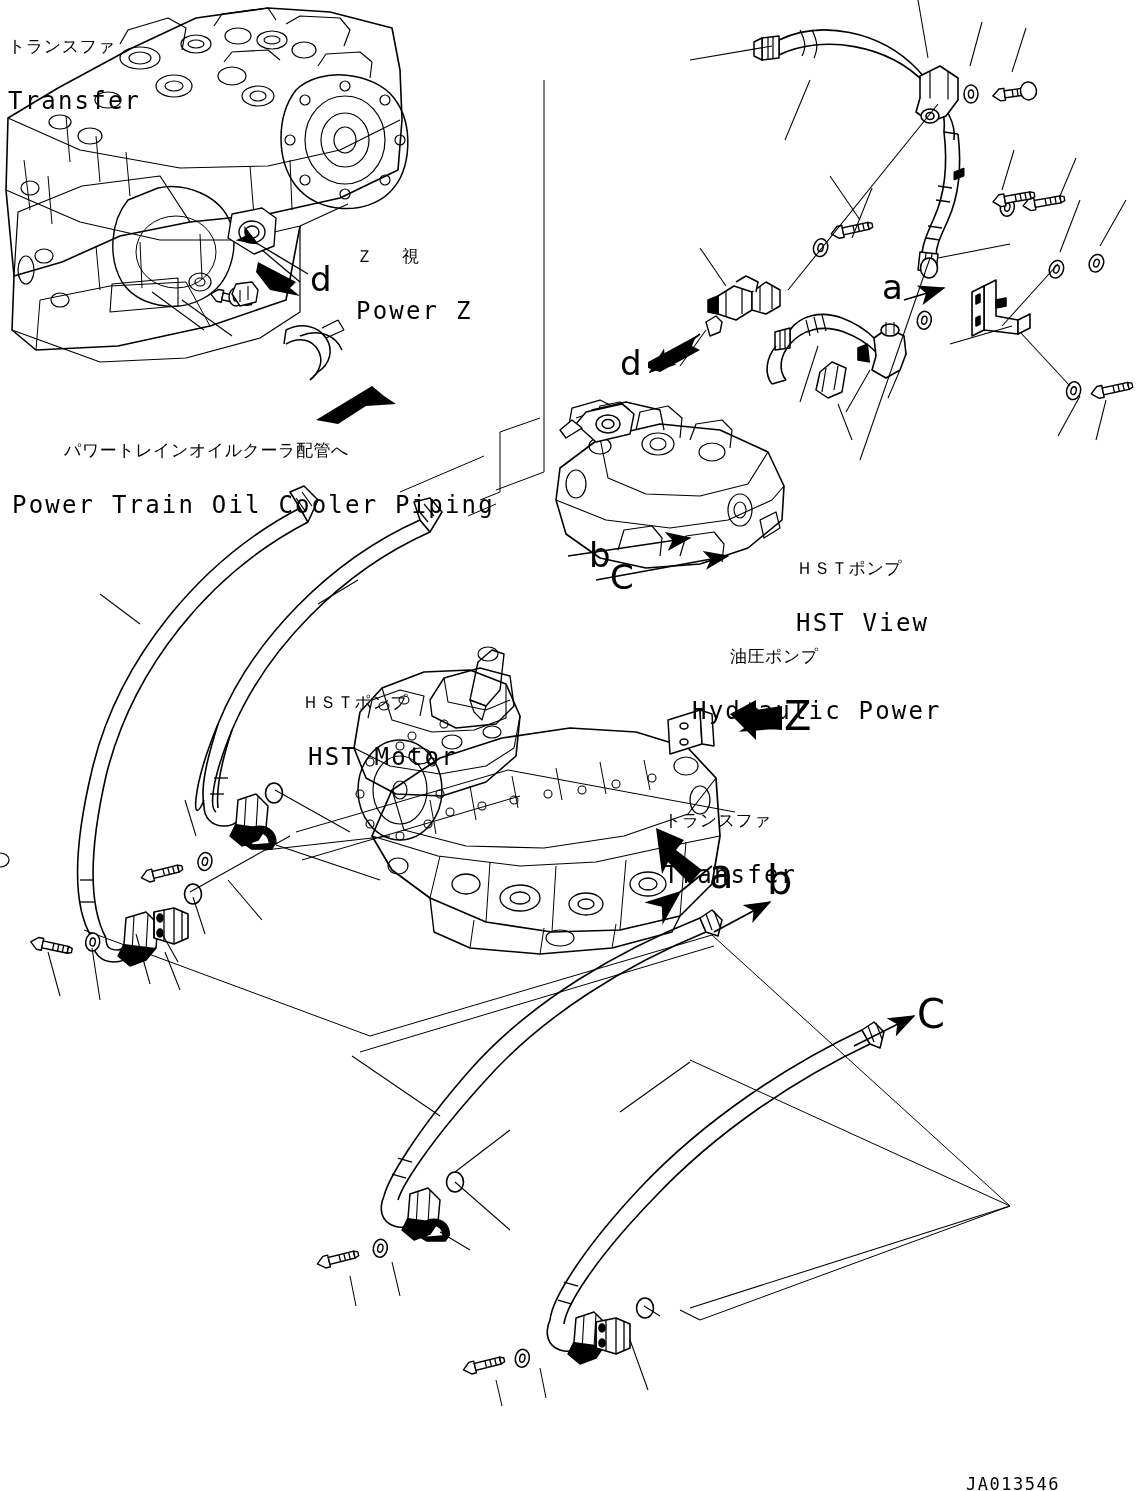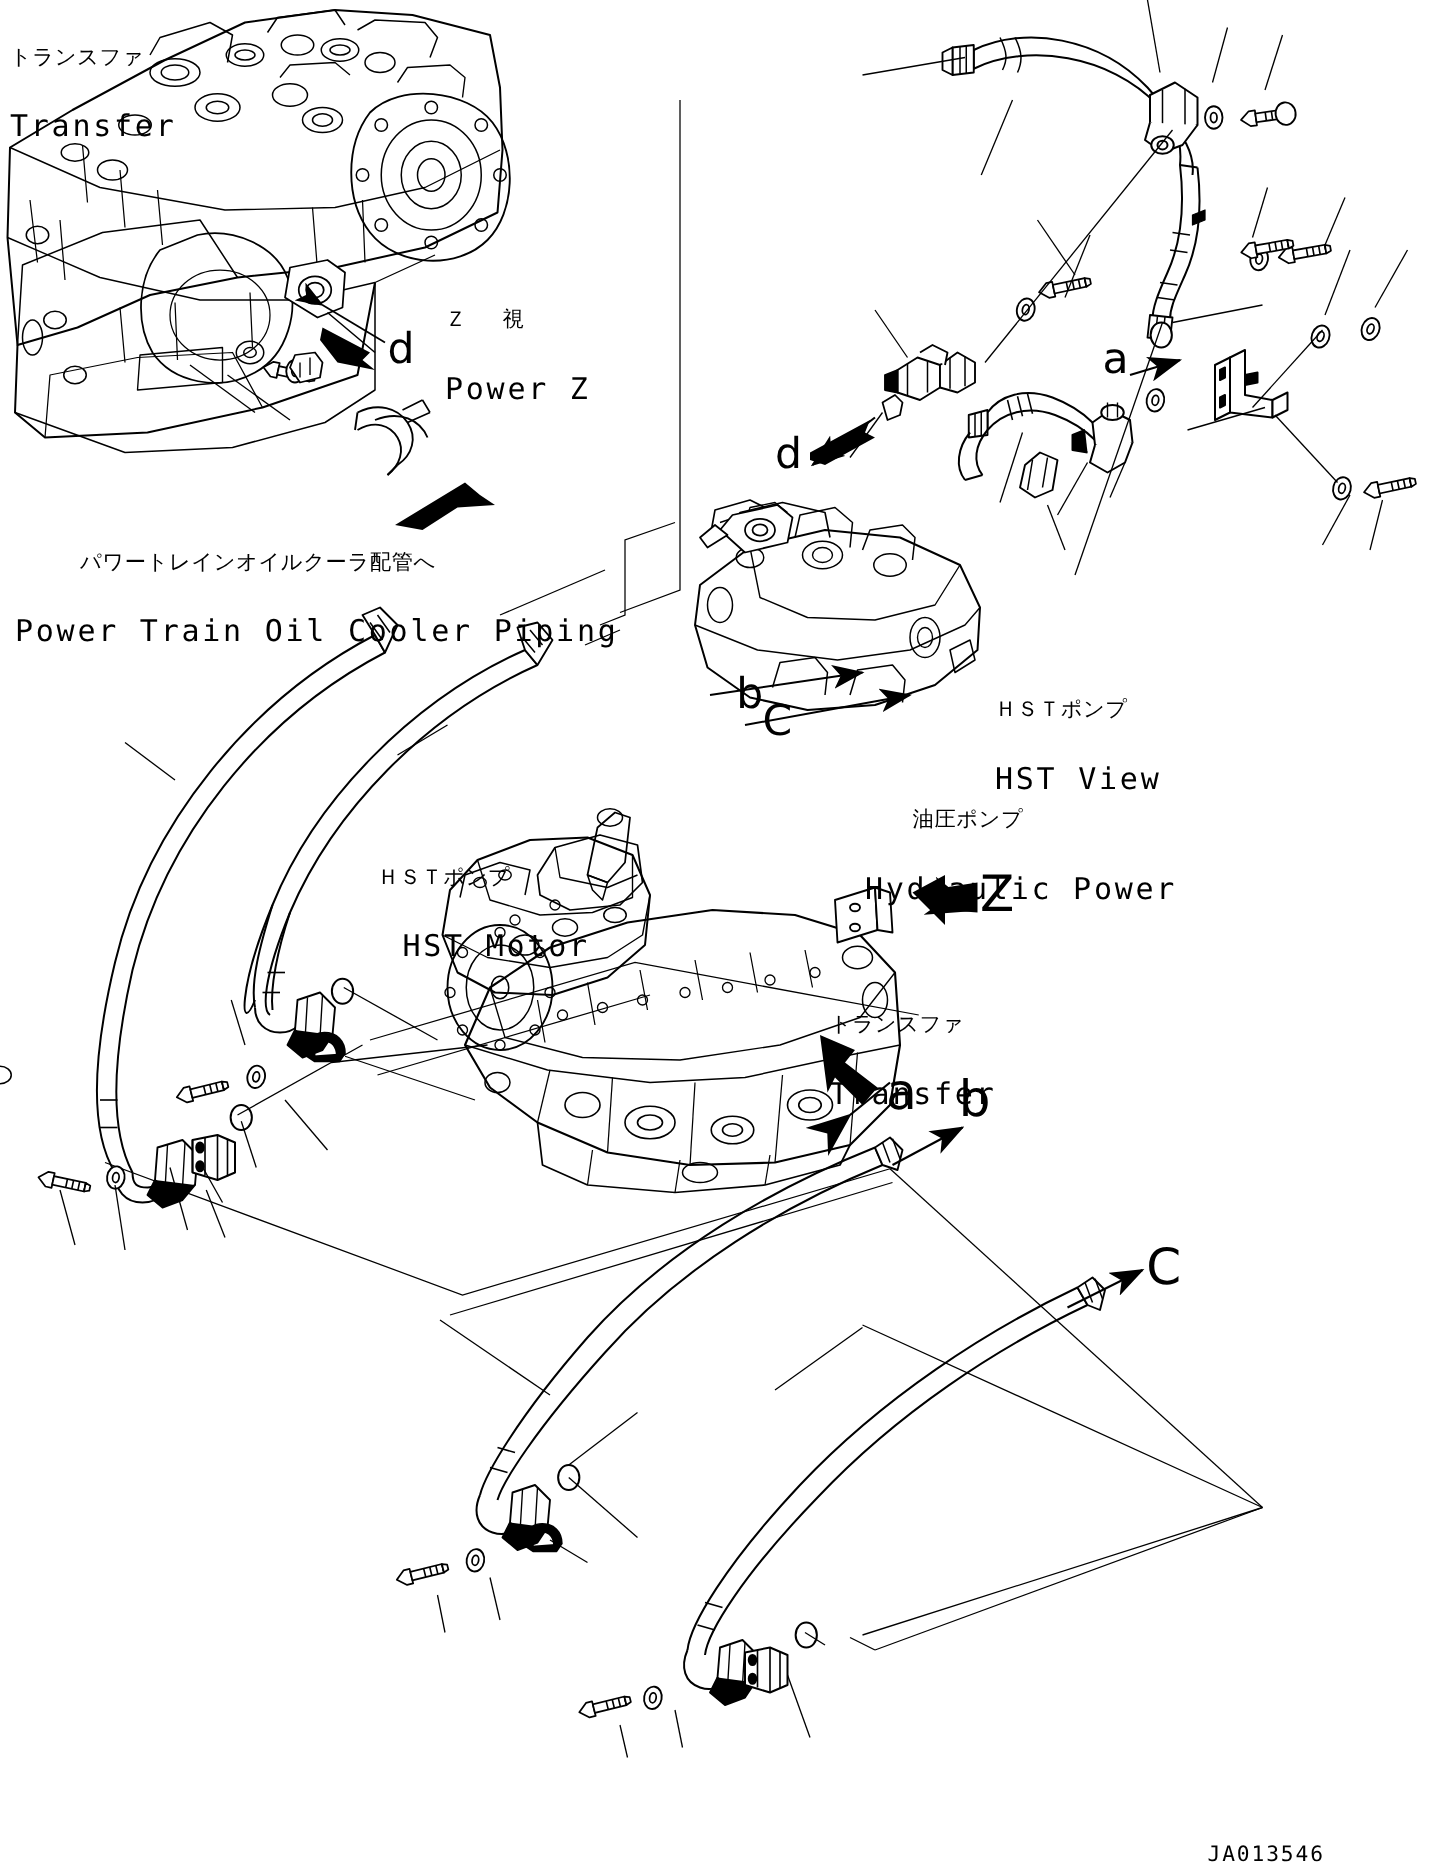--- a/index.html
+++ b/index.html
@@ -690,21 +690,21 @@
     <div class="en">HST View</div>
   </div>
 
   <div class="lbl" style="left:692px;top:612px;">
     <div class="jp" style="margin-left:38px;">油圧ポンプ</div>
     <div class="en">Hydraulic Power</div>
   </div>
 
   <div class="lbl" style="left:302px;top:658px;">
     <div class="jp">ＨＳＴポンプ</div>
-    <div class="en" style="margin-left:20px;">HST Motor</div>
+    <div class="en" style="margin-left:6px;">HST Motor</div>
   </div>
 
   <div class="lbl" style="left:664px;top:776px;">
     <div class="jp">トランスファ</div>
     <div class="en">Transfer</div>
   </div>
 
   <div class="marker" style="left:310px;top:262px;">d</div>
   <div class="marker" style="left:620px;top:346px;">d</div>
   <div class="marker" style="left:882px;top:270px;">a</div>

